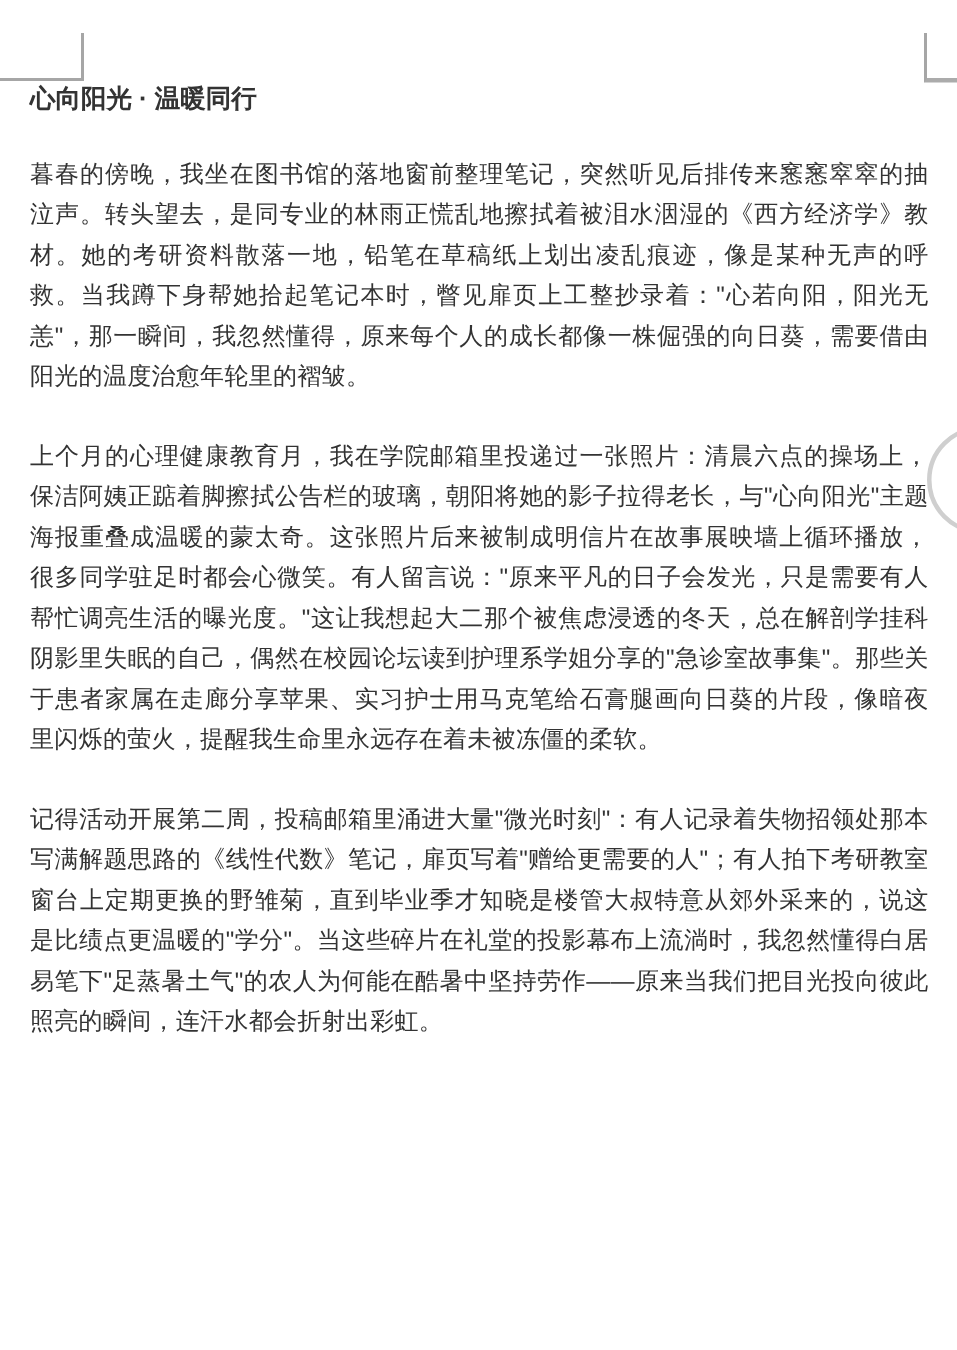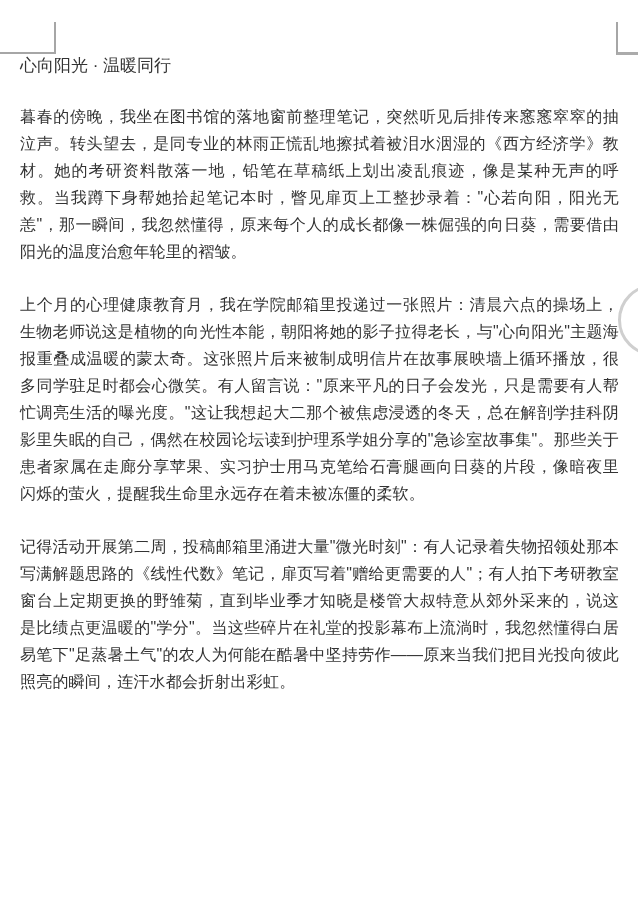--- a/index.html
+++ b/index.html
@@ -48,21 +48,21 @@
   .content {
     position: absolute;
     left: 20px;
     top: 55px;
     width: 599px;
     color: #333333;
   }
   .doc-title {
     font-size: 17px;
     line-height: 22px;
-    font-weight: 400;
+    font-weight: 700;
     margin: 0;
   }
   .para {
     font-size: 16px;
     line-height: 27px;
     margin: 26px 0 0 0;
     text-align: justify;
     letter-spacing: 0.2px;
     word-break: break-all;
   }
@@ -70,16 +70,16 @@
 </head>
 <body>
 
 <div class="crop-tl"></div>
 <div class="crop-tr"></div>
 <div class="edge-arc"></div>
 
 <div class="content">
   <h1 class="doc-title">心向阳光 · 温暖同行</h1>
   <p class="para">暮春的傍晚，我坐在图书馆的落地窗前整理笔记，突然听见后排传来窸窸窣窣的抽泣声。转头望去，是同专业的林雨正慌乱地擦拭着被泪水洇湿的《西方经济学》教材。她的考研资料散落一地，铅笔在草稿纸上划出凌乱痕迹，像是某种无声的呼救。当我蹲下身帮她拾起笔记本时，瞥见扉页上工整抄录着："心若向阳，阳光无恙"，那一瞬间，我忽然懂得，原来每个人的成长都像一株倔强的向日葵，需要借由阳光的温度治愈年轮里的褶皱。</p>
-  <p class="para">上个月的心理健康教育月，我在学院邮箱里投递过一张照片：清晨六点的操场上，生物老师说这是植物的向光性本能，朝阳将她的影子拉得老长，与"心向阳光"主题海报重叠成温暖的蒙太奇。这张照片后来被制成明信片在故事展映墙上循环播放，很多同学驻足时都会心微笑。有人留言说："原来平凡的日子会发光，只是需要有人帮忙调亮生活的曝光度。"这让我想起大二那个被焦虑浸透的冬天，总在解剖学挂科阴影里失眠的自己，偶然在校园论坛读到护理系学姐分享的"急诊室故事集"。那些关于患者家属在走廊分享苹果、实习护士用马克笔给石膏腿画向日葵的片段，像暗夜里闪烁的萤火，提醒我生命里永远存在着未被冻僵的柔软。</p>
+  <p class="para">上个月的心理健康教育月，我在学院邮箱里投递过一张照片：清晨六点的操场上，保洁阿姨正踮着脚擦拭公告栏的玻璃，朝阳将她的影子拉得老长，与"心向阳光"主题海报重叠成温暖的蒙太奇。这张照片后来被制成明信片在故事展映墙上循环播放，很多同学驻足时都会心微笑。有人留言说："原来平凡的日子会发光，只是需要有人帮忙调亮生活的曝光度。"这让我想起大二那个被焦虑浸透的冬天，总在解剖学挂科阴影里失眠的自己，偶然在校园论坛读到护理系学姐分享的"急诊室故事集"。那些关于患者家属在走廊分享苹果、实习护士用马克笔给石膏腿画向日葵的片段，像暗夜里闪烁的萤火，提醒我生命里永远存在着未被冻僵的柔软。</p>
   <p class="para">记得活动开展第二周，投稿邮箱里涌进大量"微光时刻"：有人记录着失物招领处那本写满解题思路的《线性代数》笔记，扉页写着"赠给更需要的人"；有人拍下考研教室窗台上定期更换的野雏菊，直到毕业季才知晓是楼管大叔特意从郊外采来的，说这是比绩点更温暖的"学分"。当这些碎片在礼堂的投影幕布上流淌时，我忽然懂得白居易笔下"足蒸暑土气"的农人为何能在酷暑中坚持劳作——原来当我们把目光投向彼此照亮的瞬间，连汗水都会折射出彩虹。</p>
 
 </div>
 
 </body></html>

